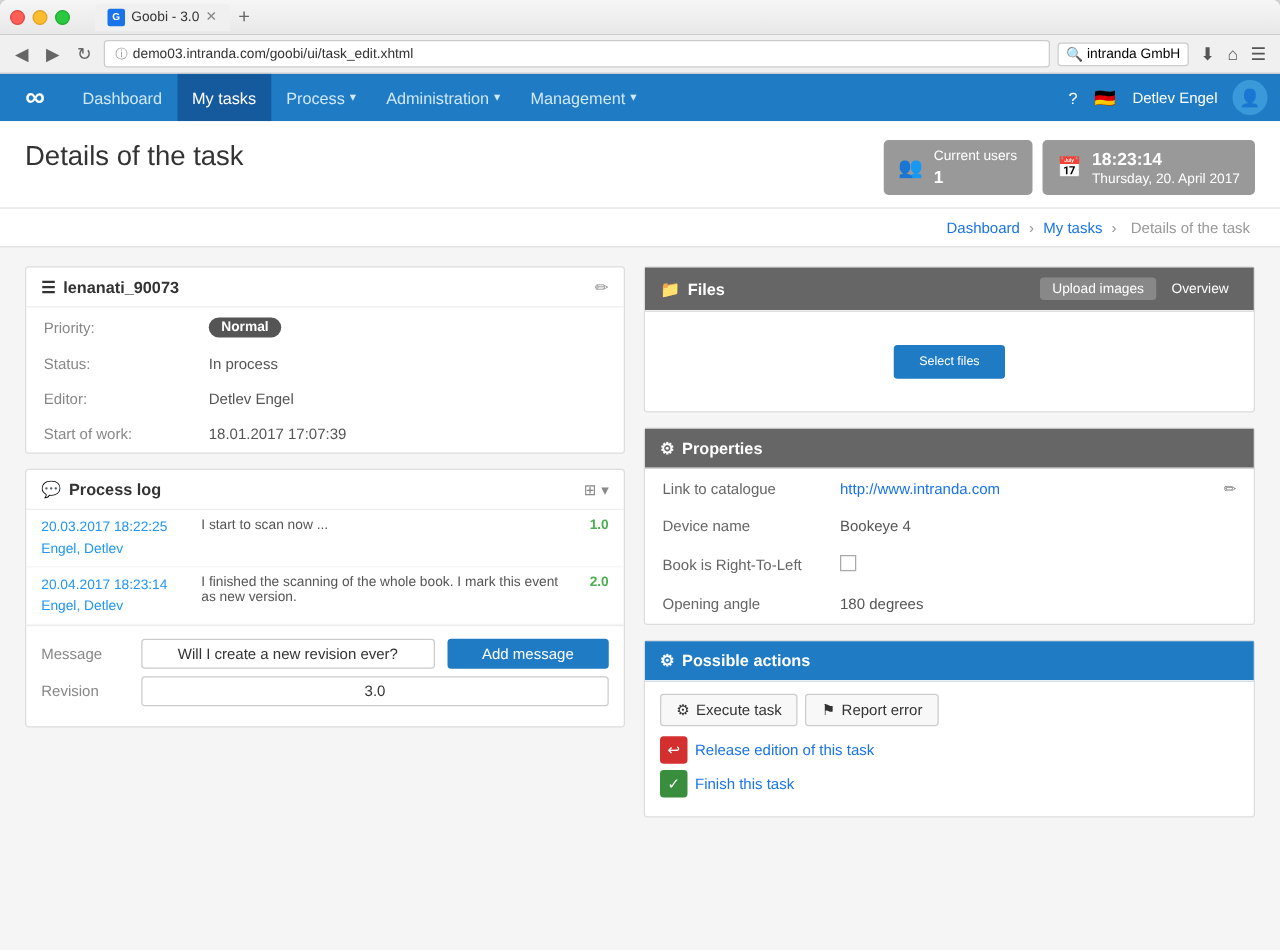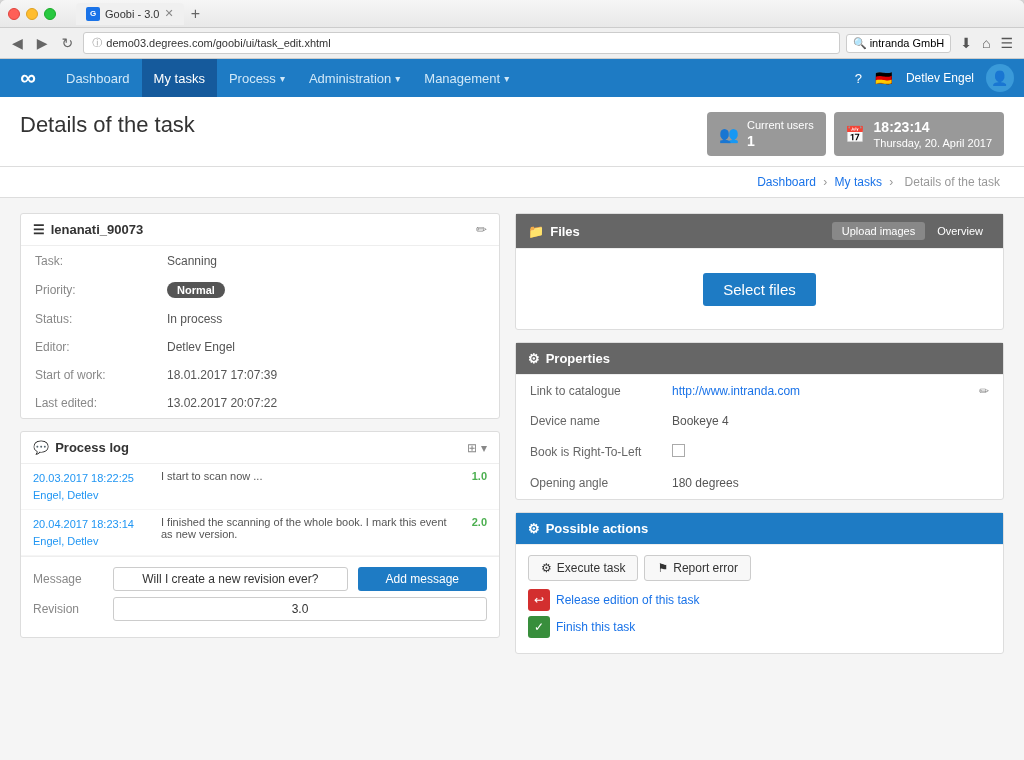--- a/index.html
+++ b/index.html
@@ -452,21 +452,21 @@
       justify-content: center;
       align-items: center;
       min-height: 80px;
     }
 
     .btn-select-files {
       background: #1e7bc4;
       color: white;
       padding: 8px 20px;
       border-radius: 3px;
-      font-size: 15px;
+      font-size: 10px;
       border: none;
       cursor: pointer;
     }
 
     
     .props-panel .card-header { background: #666; color: white; }
     .props-panel .card-title { color: white; }
 
     .props-table { width: 100%; }
     .props-table tr { border-bottom: 1px solid #f0f0f0; }
@@ -578,21 +578,21 @@
       <div class="new-tab">+</div>
     </div>
   </div>
 
   <div class="address-bar-row">
     <span class="nav-btn">◀</span>
     <span class="nav-btn">▶</span>
     <span class="nav-btn">↻</span>
     <div class="address-bar">
       <span class="address-bar-icon">ⓘ</span>
-      <span class="address-text">demo03.degrees.com/goobi/ui/task_edit.xhtml</span>
+      <span class="address-text">demo03.intranda.com/goobi/ui/task_edit.xhtml</span>
     </div>
     <div class="search-box">
       <span>🔍</span>
       <span>intranda GmbH</span>
     </div>
     <div class="toolbar-icons">
       <span class="toolbar-icon">⬇</span>
       <span class="toolbar-icon">⌂</span>
       <span class="toolbar-icon">☰</span>
     </div>
@@ -670,45 +670,37 @@
           <div class="card">
             <div class="card-header">
               <div class="card-title">
                 <span>☰</span>
                 <span>lenanati_90073</span>
               </div>
               <span style="color:#888; cursor:pointer;">✏</span>
             </div>
             <table class="info-table">
               <tbody>
-                <tr>
-                  <td>Task:</td>
-                  <td>Scanning</td>
-                </tr>
                 <tr>
                   <td>Priority:</td>
                   <td>
                     <span class="badge badge-normal">Normal</span>
                   </td>
                 </tr>
                 <tr>
                   <td>Status:</td>
                   <td>In process</td>
                 </tr>
                 <tr>
                   <td>Editor:</td>
                   <td>Detlev Engel</td>
                 </tr>
                 <tr>
                   <td>Start of work:</td>
                   <td>18.01.2017 17:07:39</td>
-                </tr>
-                <tr>
-                  <td>Last edited:</td>
-                  <td>13.02.2017 20:07:22</td>
                 </tr>
               </tbody>
             </table>
           </div>
 
           <div class="card">
             <div class="card-header">
               <div class="card-title">
                 <span>💬</span>
                 <span>Process log</span>

